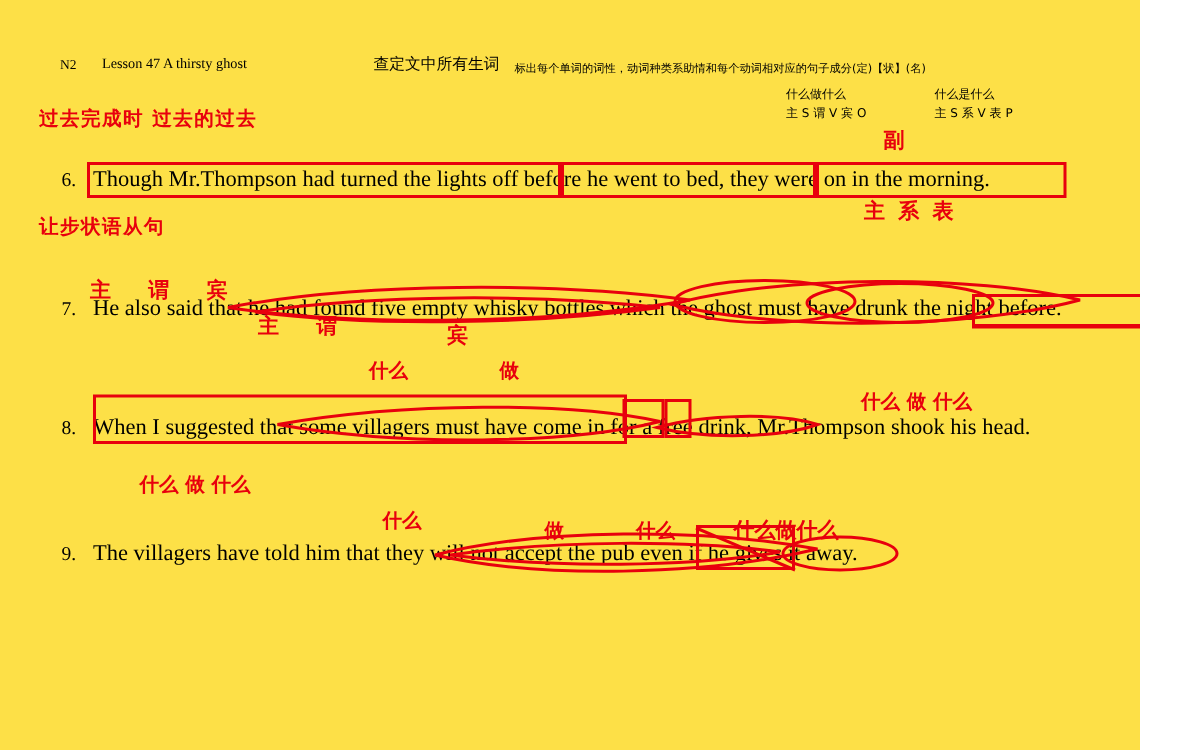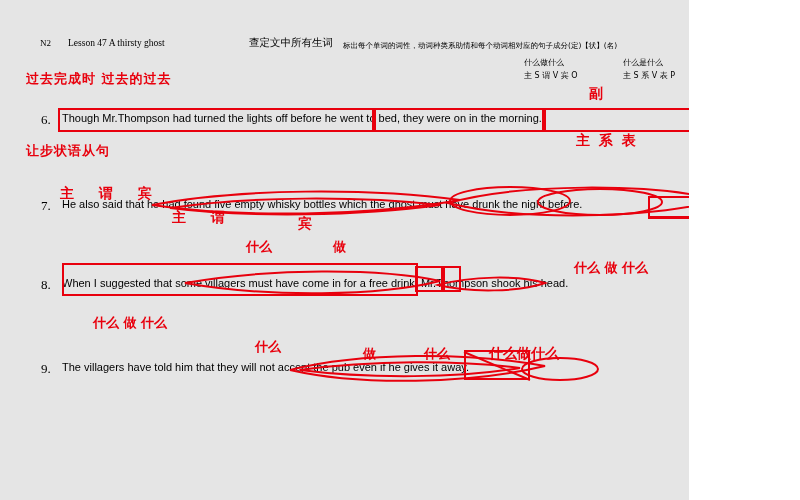--- a/index.html
+++ b/index.html
@@ -2,40 +2,40 @@
 <html><head>
 <meta charset="utf-8">
 <style>
   html, body {
     margin: 0;
     padding: 0;
     background: #ffffff;
   }
   #page {
     position: relative;
-    width: 689px;
+    width: 760px;
     height: 500px;
-    background: #e5e5e5;
+    background: #fde047;
     overflow: hidden;
     font-family: "Liberation Serif", serif;
   }
   .abs { position: absolute; }
   .blk { color: #000; }
   .red { color: #e8000d; font-family: "DejaVu Sans", sans-serif; font-weight: bold; }
 
   
   .hdr-code { font-size: 9px; font-family: "Liberation Serif", serif; }
   .hdr-title { font-size: 9.5px; font-family: "Liberation Serif", serif; }
   .hdr-cn { font-size: 10.5px; font-family: "DejaVu Sans", sans-serif; color:#000; }
   .hdr-cn-small { font-size: 7.5px; font-family: "DejaVu Sans", sans-serif; color:#000; }
   .hdr-note { font-size: 8px; font-family: "DejaVu Sans", sans-serif; color:#000; }
 
   
   .num { font-size: 13px; font-family: "Liberation Serif", serif; }
-  .sent { font-size: 11px; font-family: Liberation Sans, sans-serif; white-space: nowrap; }
+  .sent { font-size: 15px; font-family: Liberation Serif, serif; white-space: nowrap; }
 
   
   .anno-lg { font-size: 13px; }
   .anno-md { font-size: 14px; }
 
   
   .rbox { position: absolute; border: 2px solid #e8000d; box-sizing: border-box; }
   svg.overlay { position: absolute; left: 0; top: 0; width: 800px; height: 500px; pointer-events: none; }
 </style>
 </head>

